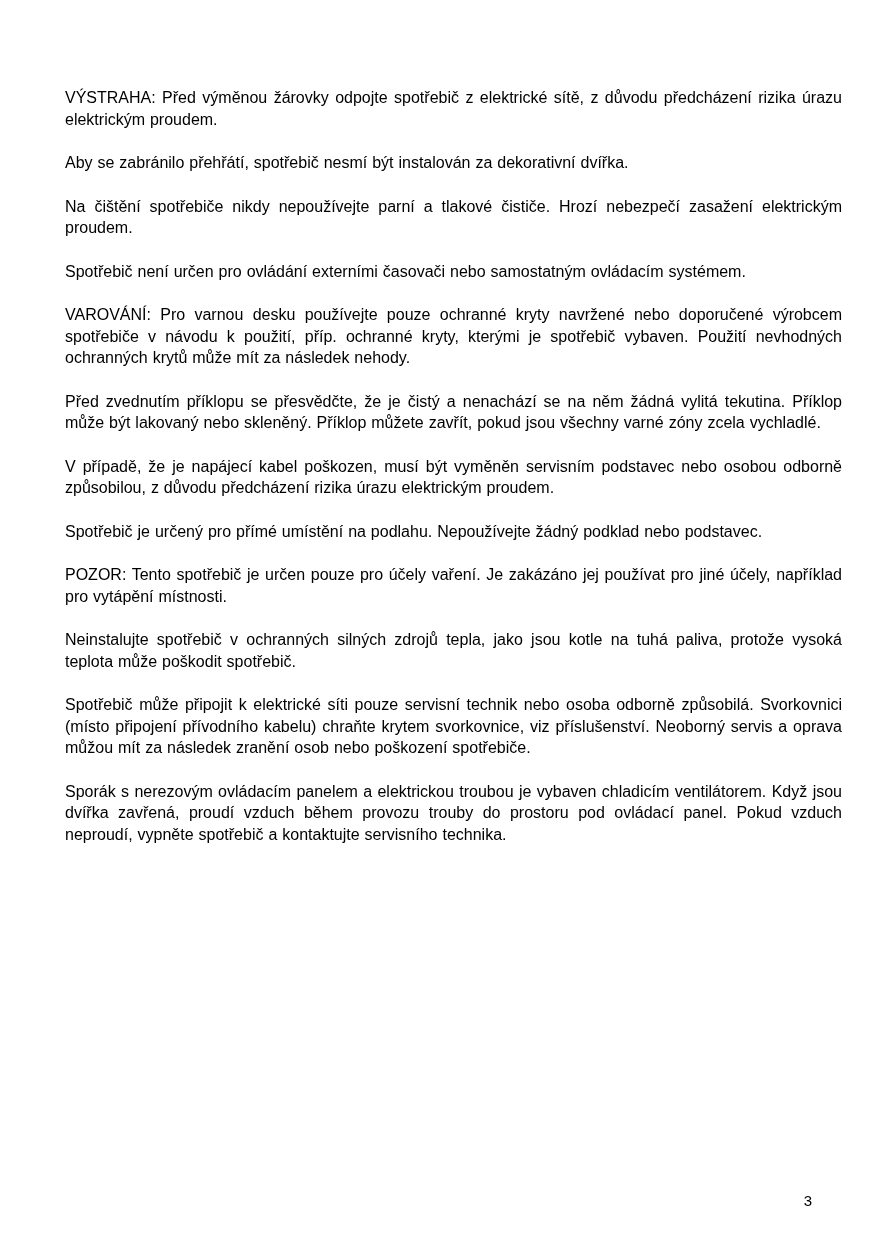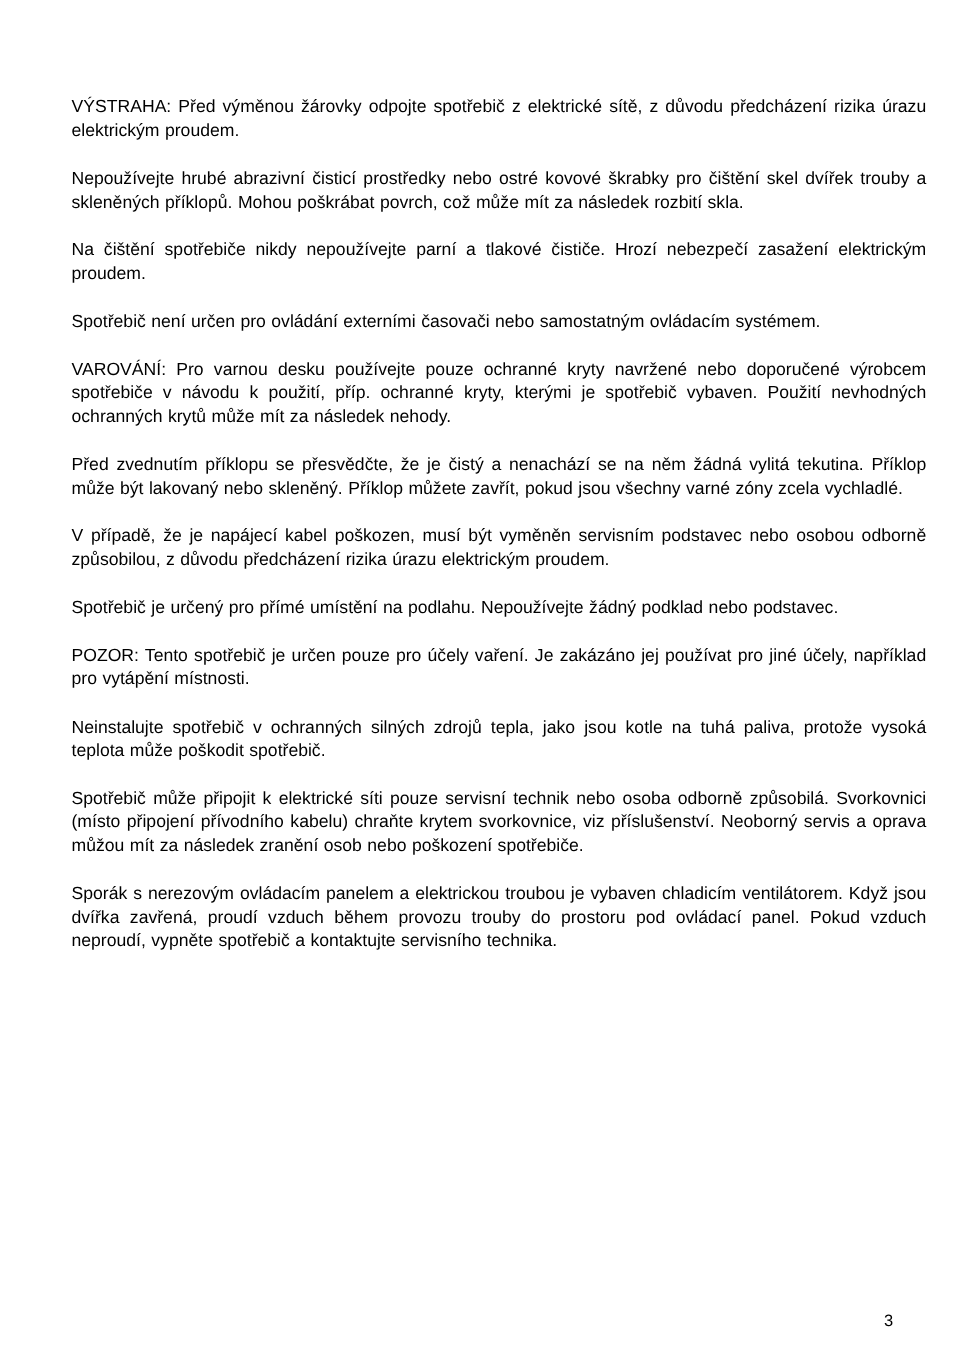--- a/index.html
+++ b/index.html
@@ -39,21 +39,21 @@
     font-size: 15px;
     line-height: 1;
   }
 </style>
 </head>
 <body>
 
 <div class="page">
   <div class="content">
     <p>VÝSTRAHA: Před výměnou žárovky odpojte spotřebič z elektrické sítě, z důvodu předcházení rizika úrazu elektrickým proudem.</p>
-    <p>Nepoužívejte hrubé abrazivní čisticí prostředky nebo ostré kovové škrabky pro čištění skel dvířek trouby a skleněných příklopů. Mohou poškrábat povrch, což může mít za následek rozbití skla.</p>
+    <p>Aby se zabránilo přehřátí, spotřebič nesmí být instalován za dekorativní dvířka.</p>
     <p>Na čištění spotřebiče nikdy nepoužívejte parní a tlakové čističe. Hrozí nebezpečí zasažení elektrickým proudem.</p>
     <p>Spotřebič není určen pro ovládání externími časovači nebo samostatným ovládacím systémem.</p>
     <p>VAROVÁNÍ: Pro varnou desku používejte pouze ochranné kryty navržené nebo doporučené výrobcem spotřebiče v návodu k použití, příp. ochranné kryty, kterými je spotřebič vybaven. Použití nevhodných ochranných krytů může mít za následek nehody.</p>
     <p>Před zvednutím příklopu se přesvědčte, že je čistý a nenachází se na něm žádná vylitá tekutina. Příklop může být lakovaný nebo skleněný. Příklop můžete zavřít, pokud jsou všechny varné zóny zcela vychladlé.</p>
     <p>V případě, že je napájecí kabel poškozen, musí být vyměněn servisním podstavec nebo osobou odborně způsobilou, z důvodu předcházení rizika úrazu elektrickým proudem.</p>
     <p>Spotřebič je určený pro přímé umístění na podlahu. Nepoužívejte žádný podklad nebo podstavec.</p>
     <p>POZOR: Tento spotřebič je určen pouze pro účely vaření. Je zakázáno jej používat pro jiné účely, například pro vytápění místnosti.</p>
     <p>Neinstalujte spotřebič v ochranných silných zdrojů tepla, jako jsou kotle na tuhá paliva, protože vysoká teplota může poškodit spotřebič.</p>
     <p>Spotřebič může připojit k elektrické síti pouze servisní technik nebo osoba odborně způsobilá. Svorkovnici (místo připojení přívodního kabelu) chraňte krytem svorkovnice, viz příslušenství. Neoborný servis a oprava můžou mít za následek zranění osob nebo poškození spotřebiče.</p>
     <p>Sporák s nerezovým ovládacím panelem a elektrickou troubou je vybaven chladicím ventilátorem. Když jsou dvířka zavřená, proudí vzduch během provozu trouby do prostoru pod ovládací panel. Pokud vzduch neproudí, vypněte spotřebič a kontaktujte servisního technika.</p>

